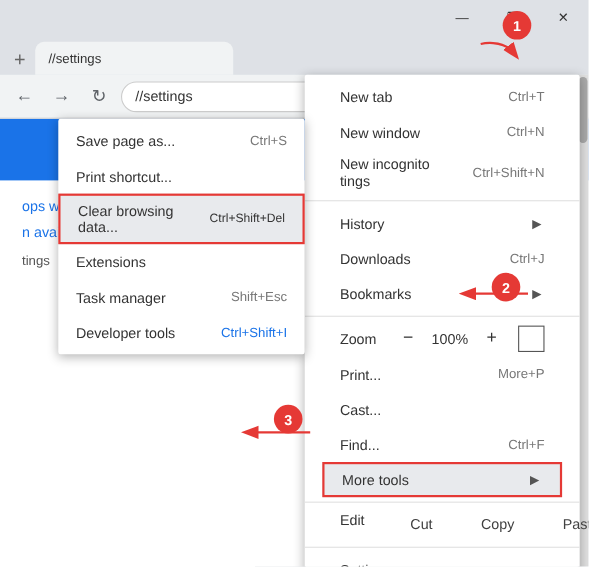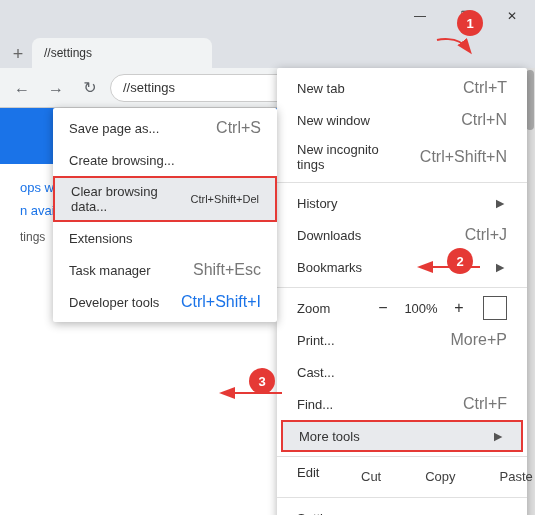--- a/index.html
+++ b/index.html
@@ -170,21 +170,21 @@
       top: 68px;
       right: 8px;
       width: 250px;
       background: white;
       box-shadow: 0 2px 10px rgba(0,0,0,0.3);
       border-radius: 2px;
       z-index: 100;
     }
 
     .menu-section {
-      padding: 4px 4px;
+      padding: 4px 16px;
       border-bottom: 1px solid #e0e0e0;
     }
 
     .menu-section:last-child { border-bottom: none; }
 
     .menu-item {
       display: flex;
       align-items: center;
       padding: 6px 16px;
       cursor: pointer;
@@ -194,21 +194,21 @@
     .menu-item.highlighted { background: #e8eaed; }
 
     .menu-item-label {
       flex: 1;
       color: #333;
       font-size: 13px;
     }
 
     .menu-item-shortcut {
       color: #777;
-      font-size: 16px;
+      font-size: 12px;
       margin-left: 16px;
     }
 
     .menu-item-arrow {
       color: #555;
       font-size: 14px;
       margin-left: 8px;
     }
 
     
@@ -470,21 +470,21 @@
 
     </div>
   </div>
 
   <div class="submenu-overlay">
     <div class="submenu-item">
       <span class="submenu-label">Save page as...</span>
       <span class="menu-item-shortcut">Ctrl+S</span>
     </div>
     <div class="submenu-item">
-      <span class="submenu-label">Create browsing...</span>
+      <span class="submenu-label">Print shortcut...</span>
     </div>
     <div class="submenu-item highlighted-sub">
       <span class="submenu-label">Clear browsing data...</span>
       <span class="menu-item-shortcut" style="color:#333;font-size:11px">Ctrl+Shift+Del</span>
     </div>
     <div class="submenu-item">
       <span class="submenu-label">Extensions</span>
     </div>
     <div class="submenu-item">
       <span class="submenu-label">Task manager</span>

